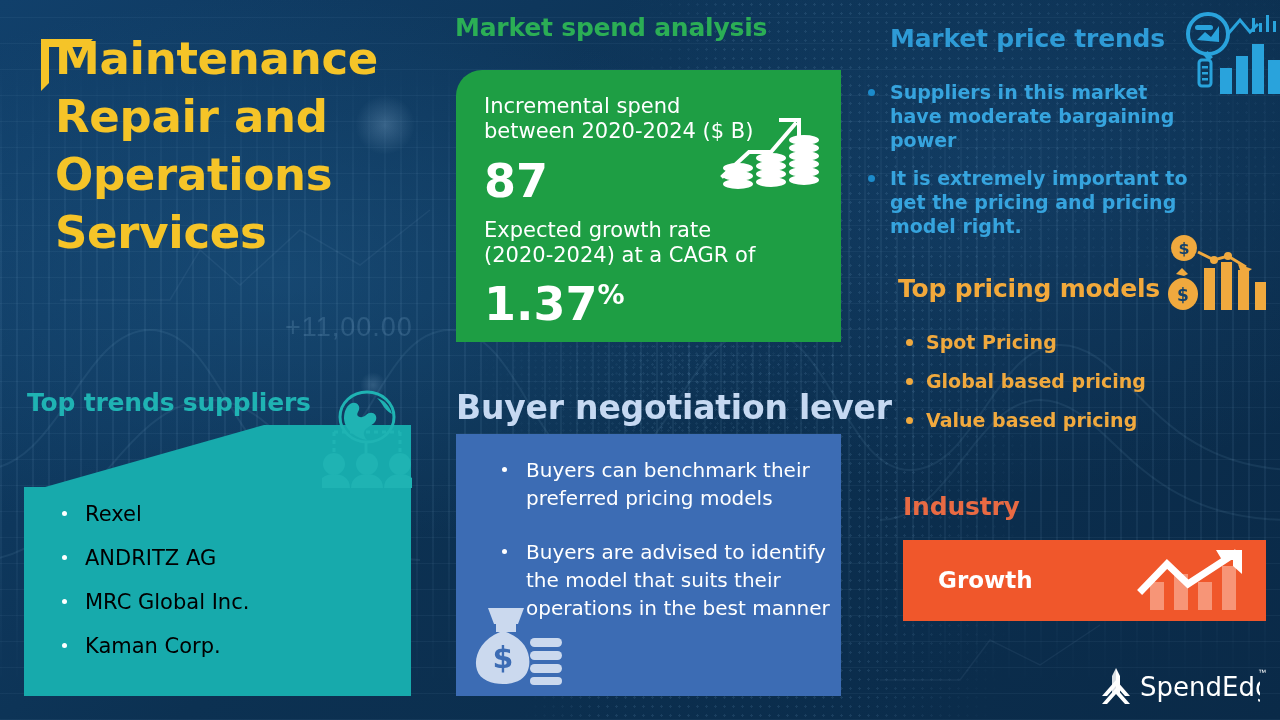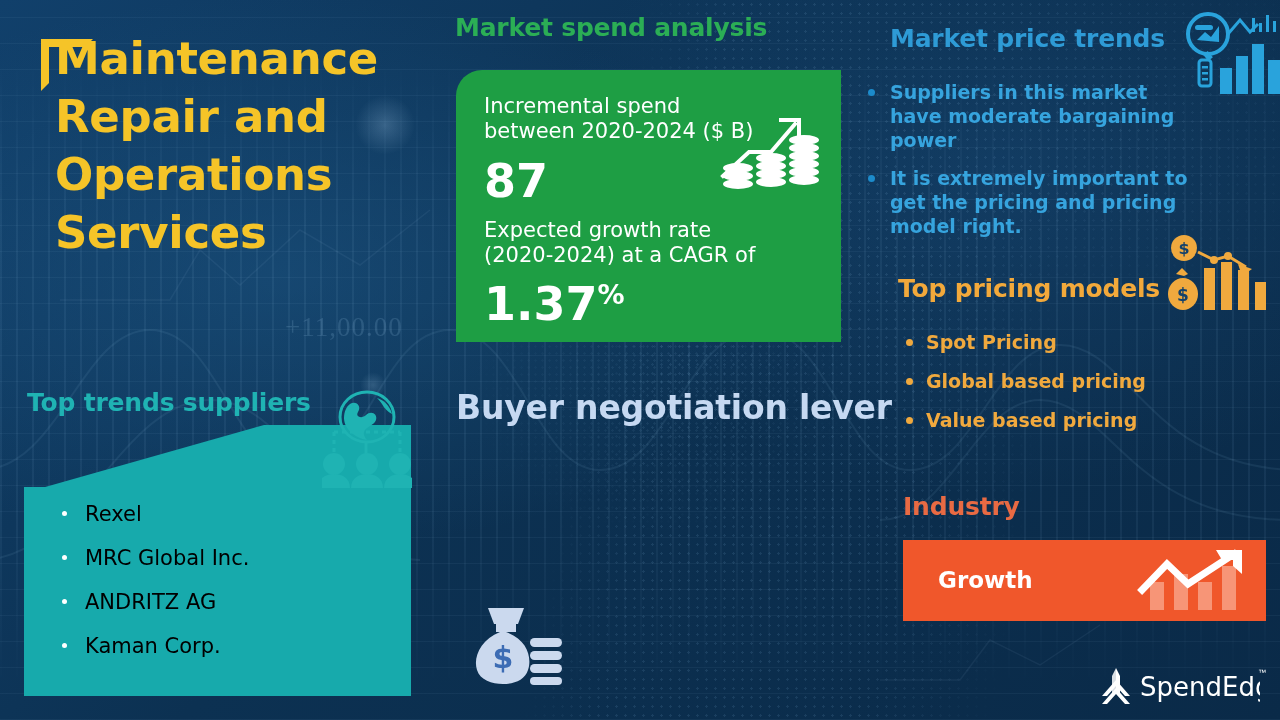--- a/index.html
+++ b/index.html
@@ -49,21 +49,21 @@
     position:absolute;left:355px;top:95px;width:60px;height:60px;border-radius:50%;
     background:radial-gradient(circle,rgba(190,225,255,.22) 0%,rgba(190,225,255,0) 70%);
   }
   .bg-glow2{
     position:absolute;left:360px;top:372px;width:26px;height:26px;border-radius:50%;
     background:radial-gradient(circle,rgba(190,225,255,.18) 0%,rgba(190,225,255,0) 70%);
   }
   .bg-num{
     position:absolute;left:285px;top:312px;
     font-size:27px;letter-spacing:1px;color:rgba(175,215,250,.16);
-    font-family:Liberation Serif, serif;
+    font-family:Liberation Sans, sans-serif;
     text-align:right;
   }
   .bg-waves{position:absolute;inset:0;opacity:.5;}
 
   
   #title-block{position:absolute;left:37px;top:30px;width:400px;}
   .bracket{position:absolute;left:0px;top:5px;width:58px;height:58px;}
   #page-title{
     position:relative;margin:0;padding-left:18px;
     color:#F5C428;font-size:45px;line-height:58px;font-weight:bold;
@@ -293,22 +293,22 @@
   </div>
 
   <div class="sec-head" id="suppliers-title">Top trends suppliers</div>
   <div id="suppliers-wrap">
     <svg id="suppliers-tail" viewBox="0 0 387 68" preserveAspectRatio="none">
       <path d="M387 0 L387 68 L0 68 L240 0 Z" fill="#17AAAC"></path>
     </svg>
     <div id="suppliers-card">
       <ul id="suppliers-list">
         <li>Rexel</li>
+        <li>ANDRITZ AG</li>
         <li>MRC Global Inc.</li>
-        <li>ANDRITZ AG</li>
         <li>Kaman Corp.</li>
       </ul>
     </div>
   </div>
   <svg id="globe-icon" viewBox="0 0 90 100">
     <g fill="#1FB3B3">
       <path d="M45 4 C 60 4 72 15 72 29 C 72 43 60 54 45 54 C 30 54 18 43 18 29 C 18 15 30 4 45 4 Z" fill="none" stroke="#1FB3B3" stroke-width="3"></path>
       <path d="M28 16 C 34 12 40 18 36 24 C 33 29 40 31 44 27 C 49 22 56 26 54 32
                C 52 38 44 38 42 44 C 41 48 45 52 45 52 C 33 50 22 41 22 30 C 22 24 24 19 28 16 Z"></path>
       <path d="M55 10 C 62 12 68 18 70 26 C 66 24 62 20 60 16 C 58 13 56 11 55 10 Z"></path>
@@ -323,20 +323,26 @@
       <circle cx="12" cy="76" r="11"></circle>
         <circle cx="45" cy="76" r="11"></circle>
         <circle cx="78" cy="76" r="11"></circle>
       <path d="M-4 100 C -4 90 4 86 12 86 C 20 86 28 90 28 100 Z"></path>
       <path d="M29 100 C 29 90 37 86 45 86 C 53 86 61 90 61 100 Z"></path>
       <path d="M62 100 C 62 90 70 86 78 86 C 86 86 94 90 94 100 Z"></path>
     </g>
   </svg>
 
   <div class="sec-head" id="buyer-title">Buyer negotiation lever</div>
+  <div id="buyer-card">
+    <ul id="buyer-list">
+      <li>Buyers can benchmark their preferred pricing models</li>
+      <li>Buyers are advised to identify the model that suits their operations in the best manner</li>
+    </ul>
+  </div>
   <svg id="moneybag-icon" viewBox="0 0 92 85">
     <g fill="#CBD9EE">
       <path d="M18 8 L54 8 L48 24 L24 24 Z"></path>
       <rect x="26" y="24" width="20" height="8"></rect>
       <path d="M36 32 C 58 40 62 58 58 70 C 55 80 44 84 33 84 C 22 84 10 80 7 70
                C 3 58 10 40 30 32 Z"></path>
       <text x="33" y="68" font-size="30" font-weight="bold" text-anchor="middle" fill="#3C6CB4" font-family="DejaVu Sans, sans-serif">$</text>
       <rect x="60" y="38" width="32" height="9" rx="4.5"></rect>
       <rect x="60" y="51" width="32" height="9" rx="4.5"></rect>
       <rect x="60" y="64" width="32" height="9" rx="4.5"></rect>

